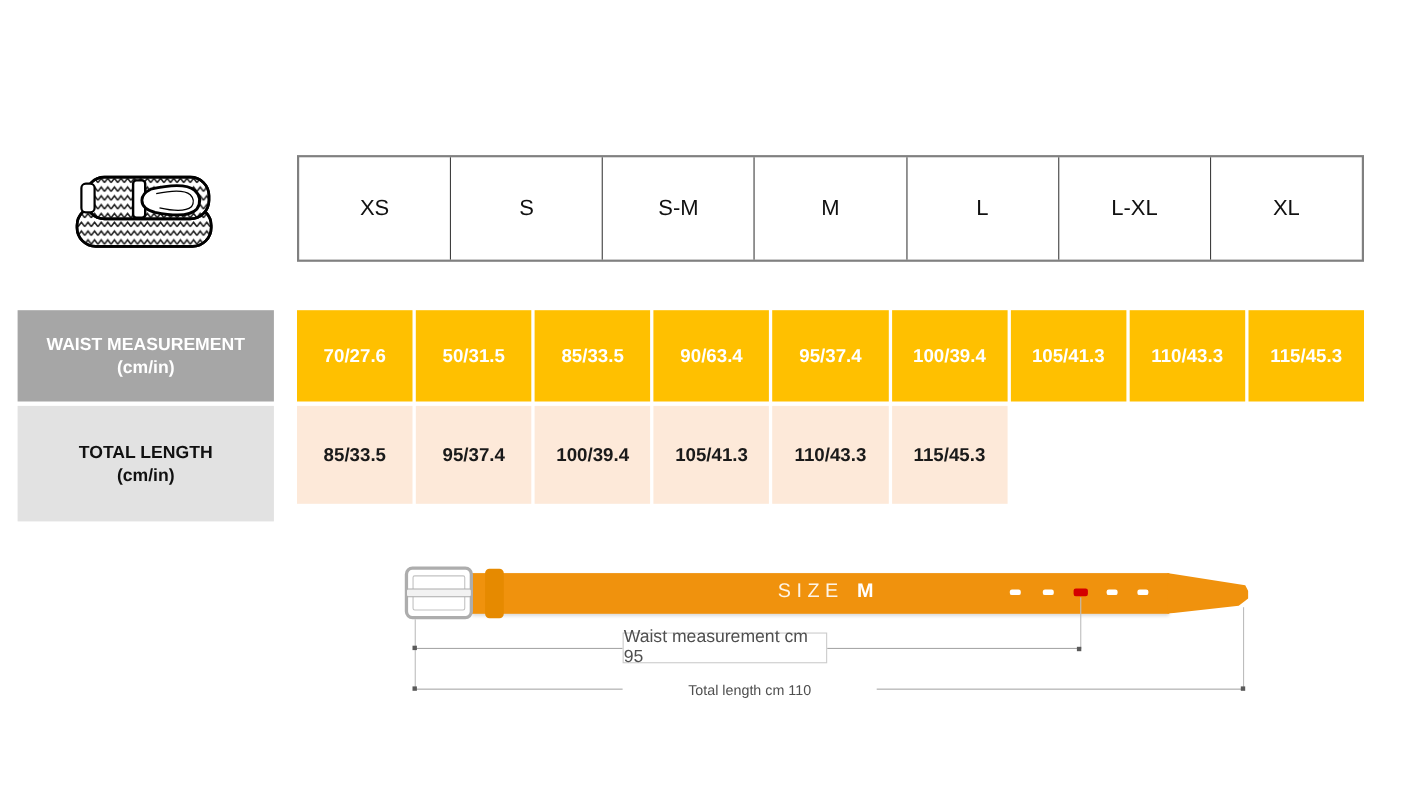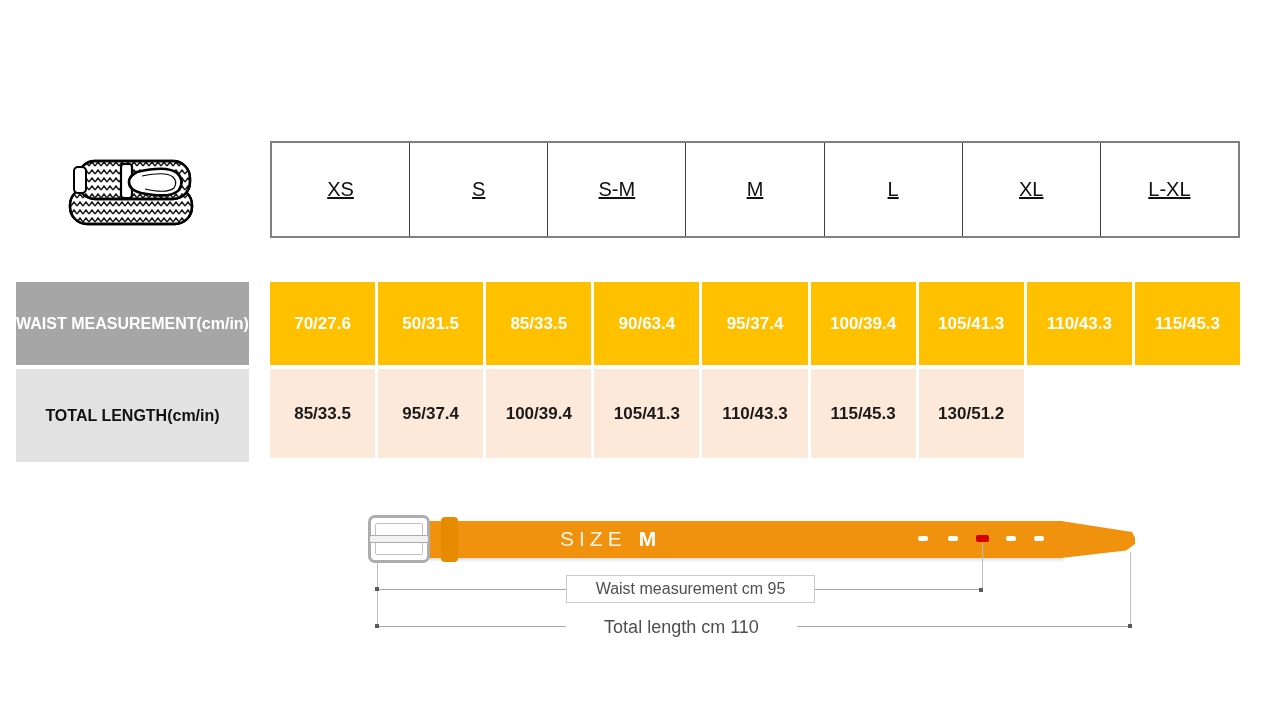--- a/index.html
+++ b/index.html
@@ -4,29 +4,29 @@
 <style>
   * { margin: 0; padding: 0; box-sizing: border-box; }
   html,body { width: 1280px; height: 720px; background: #ffffff; overflow: hidden;
               font-family: "Liberation Sans", sans-serif; }
   .abs { position: absolute; }
 
   
   .size-header { left: 270px; top: 141px; width: 970px; height: 97px;
     border: 2px solid #808080; display: flex; background: #fff; }
   .size-header .cell { flex: 1; display: flex; align-items: center; justify-content: center;
-    font-size: 20px; color: #111; border-right: 1px solid #3f3f3f; text-decoration: underline; }
+    font-size: 20px; color: #111; border-right: 1px solid #3f3f3f; }
   .size-header .cell:last-child { border-right: none; }
 
   
-  .row-label { left: 16px; width: 233px; display: flex; flex-direction: row;
+  .row-label { left: 16px; width: 233px; display: flex; flex-direction: column;
     align-items: center; justify-content: center; text-align: right;
     font-weight: bold; font-size: 16px; line-height: 21px; }
   .row-label.waist { top: 282px; height: 83px; background: #a6a6a6; color: #ffffff; }
-  .row-label.length { top: 369px; height: 93px; background: #e2e2e2; color: #111111; }
+  .row-label.length { top: 369px; height: 105px; background: #e2e2e2; color: #111111; }
 
   
   .value-row { left: 270px; width: 970px; display: grid;
     grid-template-columns: repeat(9, 1fr); grid-gap: 3px; }
   .value-row .cell { display: flex; align-items: center; justify-content: center;
     font-weight: bold; font-size: 17px; }
   .value-row.waist { top: 282px; height: 83px; }
   .value-row.waist .cell { background: #ffc000; color: #ffffff; }
   .value-row.length { top: 369px; height: 89px; }
   .value-row.length .cell { background: #fde9d9; color: #1a1a1a; }
@@ -38,38 +38,38 @@
     clip-path: polygon(0 0, 96% 30%, 100% 45%, 100% 62%, 88% 80%, 0 100%); }
   .keeper { left: 441px; top: 517px; width: 17px; height: 45px; background: #e68a00;
     border-radius: 4px; }
   .buckle { left: 368px; top: 515px; width: 62px; height: 48px; background: #ffffff;
     border: 3px solid #adadad; border-radius: 7px; }
   .buckle-inner { left: 375px; top: 523px; width: 48px; height: 32px;
     border: 1px solid #c2c2c2; border-radius: 2px; }
   .prong { left: 369px; top: 535px; width: 60px; height: 8px; background: #f2f2f2;
     border: 1px solid #ababab; border-radius: 2px; }
 
-  .size-label { left: 560px; top: 527px; width: 235px; text-align: left;
-    font-size: 21px; color: #ffffff; }
+  .size-label { left: 560px; top: 527px; width: 235px; text-align: right;
+    font-size: 18px; color: #ffffff; }
   .size-label .word { letter-spacing: 5px; color: rgba(255,255,255,0.9); font-weight: normal; }
   .size-label .val { font-weight: bold; margin-left: 12px; letter-spacing: 1px; }
 
   .hole { top: 536px; height: 5px; border-radius: 2px; background: #ffffff; }
   .hole.red { background: #d40000; top: 535px; height: 7px; }
 
   .guide-v { width: 1px; background: #bdbdbd; }
   .guide-h { height: 1px; background: #a8a8a8; }
   .dot { width: 4px; height: 4px; background: #5a5a5a; }
 
-  .annotation-box { left: 566px; top: 575px; width: 249px; height: 28px;
+  .annotation-box { left: 566px; top: 575px; width: 186px; height: 28px;
     background: #ffffff; border: 1px solid #cbcbcb; display: flex; align-items: center;
     justify-content: center; font-size: 16px; color: #4f4f4f; z-index: 3; }
   .annotation-text { left: 566px; top: 616px; width: 231px; height: 22px;
     background: #ffffff; display: flex; align-items: center; justify-content: center;
-    font-size: 18px; color: #4f4f4f; z-index: 3; }
+    font-size: 13px; color: #4f4f4f; z-index: 3; }
 </style>
 </head>
 <body>
 
 <div class="abs" style="left:65px; top:152px; width:135px; height:82px;">
   <svg width="135" height="82" viewBox="0 0 135 82">
     <defs>
       <pattern id="braid" width="12" height="8" patternUnits="userSpaceOnUse">
         <path d="M0,6 L3,2 L6,6 M6,6 L9,2 L12,6" fill="none" stroke="#1a1a1a" stroke-width="1.4"></path>
       </pattern>
@@ -89,22 +89,22 @@
     <path d="M77,24 Q101,19 108,25 Q113,30 109,36 Q102,42 80,37" fill="none" stroke="#000" stroke-width="1.2"></path>
   </svg>
 </div>
 
 <div class="abs size-header">
   <div class="cell">XS</div>
   <div class="cell">S</div>
   <div class="cell">S-M</div>
   <div class="cell">M</div>
   <div class="cell">L</div>
+  <div class="cell">L-XL</div>
   <div class="cell">XL</div>
-  <div class="cell">L-XL</div>
 </div>
 
 <div class="abs row-label waist">
   <span>WAIST MEASUREMENT</span>
   <span>(cm/in)</span>
 </div>
 
 <div class="abs value-row waist">
   <div class="cell">70/27.6</div>
   <div class="cell">50/31.5</div>
@@ -122,21 +122,20 @@
   <span>(cm/in)</span>
 </div>
 
 <div class="abs value-row length">
   <div class="cell">85/33.5</div>
   <div class="cell">95/37.4</div>
   <div class="cell">100/39.4</div>
   <div class="cell">105/41.3</div>
   <div class="cell">110/43.3</div>
   <div class="cell">115/45.3</div>
-  <div class="cell">130/51.2</div>
 </div>
 
 <div class="abs strap"></div>
 <div class="abs strap-tip"></div>
 <div class="abs keeper"></div>
 <div class="abs buckle"></div>
 <div class="abs buckle-inner"></div>
 <div class="abs prong"></div>
 
 <div class="abs size-label">

